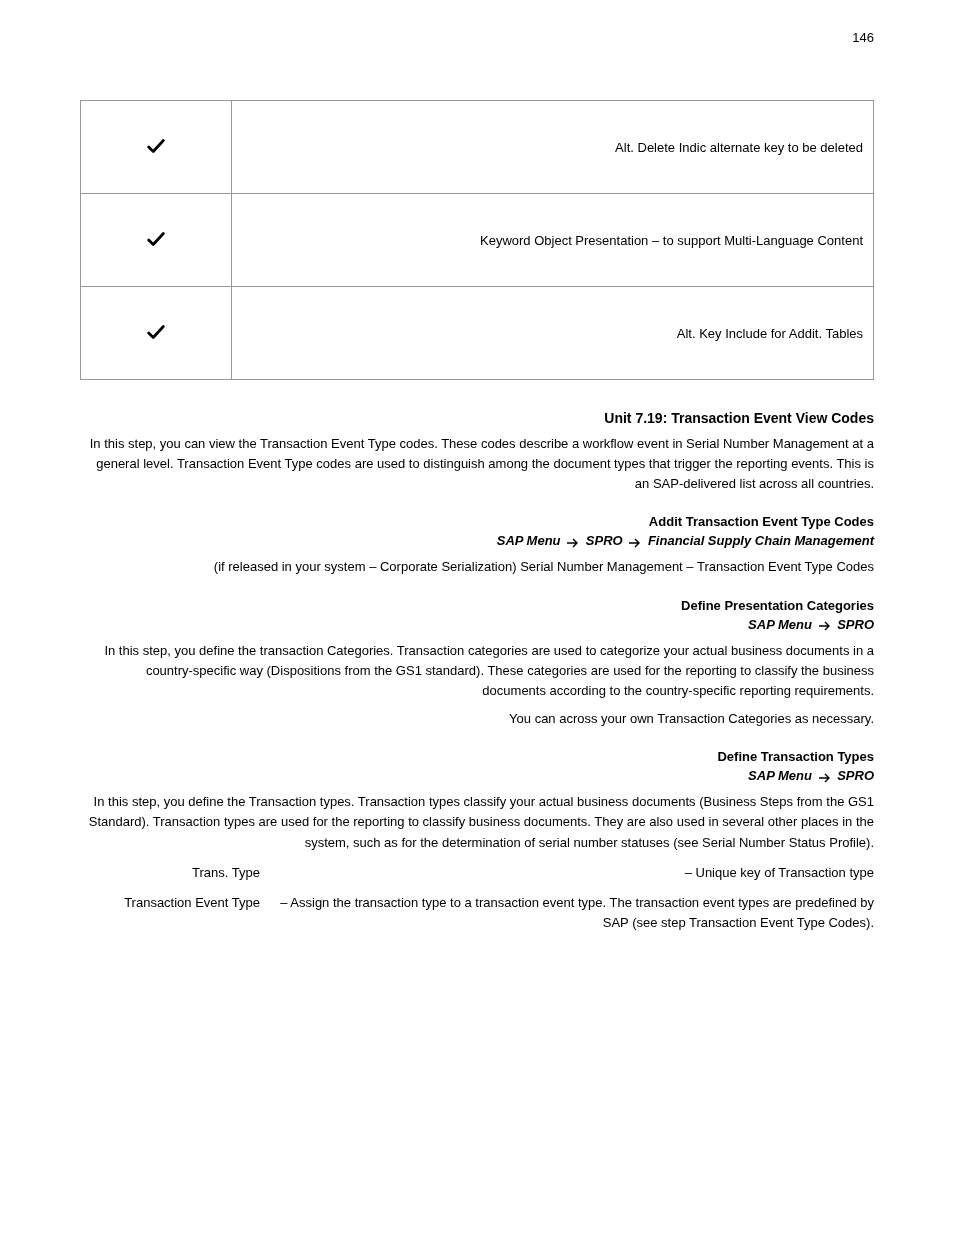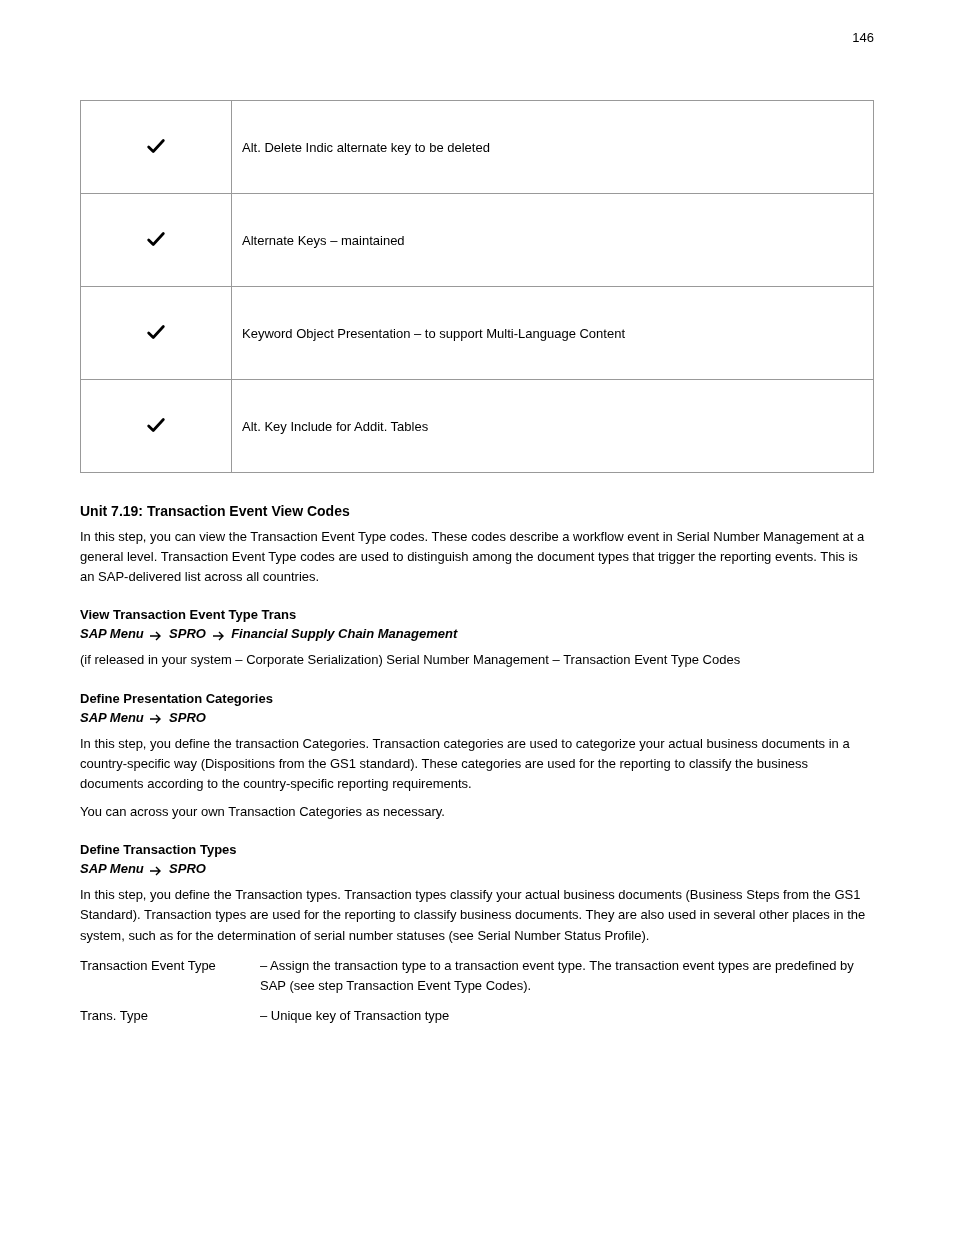--- a/index.html
+++ b/index.html
@@ -8,20 +8,21 @@
     background: #fff;
     font-family: Arial, Helvetica, sans-serif;
     color: #000;
   }
   .page {
     width: 954px;
     min-height: 1235px;
     position: relative;
     box-sizing: border-box;
     padding: 100px 80px 60px 80px;
+    text-align: right;
   }
   .page-number {
     position: absolute;
     right: 80px;
     top: 30px;
     font-size: 13px;
   }
   table.check-table {
     border-collapse: collapse;
     width: 100%;
@@ -116,50 +117,40 @@
         <td class="desc-cell">Alt. Delete Indic alternate key to be deleted</td>
       </tr>
       <tr>
         <td class="check-cell">
           <span class="check-icon">
             <svg viewBox="0 0 24 24" width="22" height="22">
                 <path d="M4 13 L9 18 L20 6" stroke="#000" stroke-width="3" fill="none" stroke-linecap="round" stroke-linejoin="round"></path>
               </svg>
           </span>
         </td>
-        <td class="desc-cell">Alternate Keys – maintained</td>
-      </tr>
-      <tr>
-        <td class="check-cell">
-          <span class="check-icon">
-            <svg viewBox="0 0 24 24" width="22" height="22">
-                <path d="M4 13 L9 18 L20 6" stroke="#000" stroke-width="3" fill="none" stroke-linecap="round" stroke-linejoin="round"></path>
-              </svg>
-          </span>
-        </td>
         <td class="desc-cell">Keyword Object Presentation – to support Multi-Language Content</td>
       </tr>
       <tr>
         <td class="check-cell">
           <span class="check-icon">
             <svg viewBox="0 0 24 24" width="22" height="22">
                 <path d="M4 13 L9 18 L20 6" stroke="#000" stroke-width="3" fill="none" stroke-linecap="round" stroke-linejoin="round"></path>
               </svg>
           </span>
         </td>
         <td class="desc-cell">Alt. Key Include for Addit. Tables</td>
       </tr>
     </tbody>
   </table>
 
   <div class="section">
     <div class="section-heading">Unit 7.19: Transaction Event View Codes</div>
     <p class="para">In this step, you can view the Transaction Event Type codes. These codes describe a workflow event in Serial Number Management at a general level. Transaction Event Type codes are used to distinguish among the document types that trigger the reporting events. This is an SAP-delivered list across all countries.</p>
 
-    <div class="subhead">View Transaction Event Type Trans</div>
+    <div class="subhead">Addit Transaction Event Type Codes</div>
     <div class="nav-line">
       <span class="b">SAP Menu</span>
       <span class="arrow-icon"><svg width="12" height="10" viewBox="0 0 12 10">
             <path d="M0 5 H9 M6 1 L10 5 L6 9" stroke="#000" stroke-width="1.4" fill="none"></path>
           </svg></span>
       <span class="b">SPRO</span>
       <span class="arrow-icon"><svg width="12" height="10" viewBox="0 0 12 10">
             <path d="M0 5 H9 M6 1 L10 5 L6 9" stroke="#000" stroke-width="1.4" fill="none"></path>
           </svg></span>
       <span class="b">Financial Supply Chain Management</span>
@@ -181,22 +172,22 @@
     <div class="nav-line">
       <span class="b">SAP Menu</span>
       <span class="arrow-icon"><svg width="12" height="10" viewBox="0 0 12 10">
             <path d="M0 5 H9 M6 1 L10 5 L6 9" stroke="#000" stroke-width="1.4" fill="none"></path>
           </svg></span>
       <span class="b">SPRO</span>
     </div>
     <p class="para">In this step, you define the Transaction types. Transaction types classify your actual business documents (Business Steps from the GS1 Standard). Transaction types are used for the reporting to classify business documents. They are also used in several other places in the system, such as for the determination of serial number statuses (see Serial Number Status Profile).</p>
 
     <div class="field-row">
+      <div class="field-label">Trans. Type</div>
+      <div class="field-desc">– Unique key of Transaction type</div>
+    </div>
+    <div class="field-row">
       <div class="field-label">Transaction Event Type</div>
       <div class="field-desc">– Assign the transaction type to a transaction event type. The transaction event types are predefined by SAP (see step Transaction Event Type Codes).</div>
-    </div>
-    <div class="field-row">
-      <div class="field-label">Trans. Type</div>
-      <div class="field-desc">– Unique key of Transaction type</div>
     </div>
 
   </div>
 </div>
 
 </body></html>

